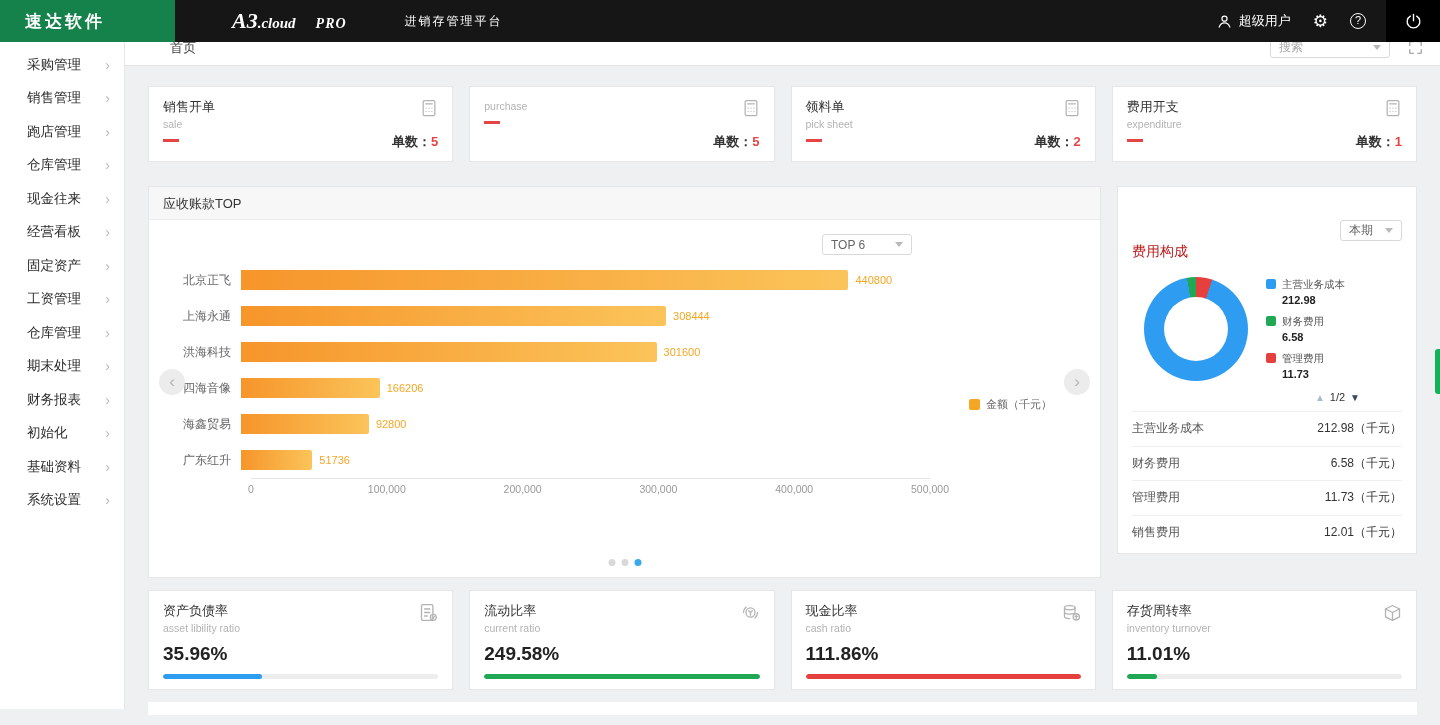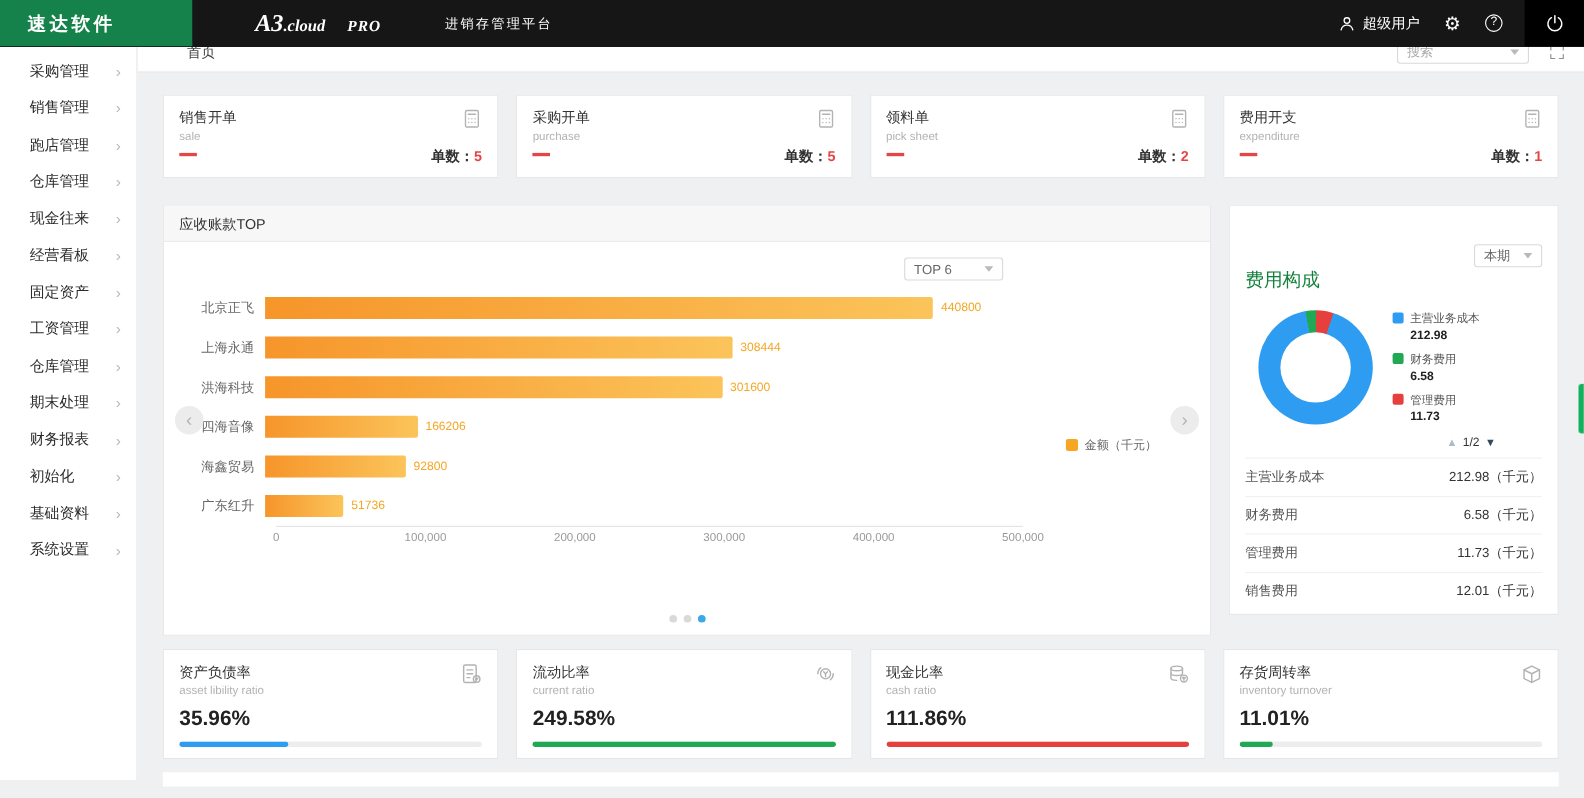--- a/index.html
+++ b/index.html
@@ -82,21 +82,21 @@
     border-radius:50%; background:#ececec; color:#b5b5b5; font-size:17px; display:flex;
     align-items:center; justify-content:center; cursor:pointer; user-select:none; }
   .nav-left { left:10px; } .nav-right { right:10px; }
   .dots { position:absolute; bottom:11px; left:50%; transform:translateX(-50%); display:flex; gap:6px; }
   .dot { width:7px; height:7px; border-radius:50%; background:#d9d9d9; cursor:pointer; }
   .dot.active { background:#39a9ea; }
 
   
   .panel { width:300px; background:#fff; border:1px solid #e6e6e6; padding:12px 14px 4px; flex:none; }
   .panel-head { display:flex; align-items:center; }
-  .panel-title { font-size:17px; color:#15803d;margin-top:44px; }
+  .panel-title { font-size:14px; color:#b91c1c;margin-top:44px; }
   .period { margin-left:auto; width:62px; }
   .donut-row { display:flex; align-items:center; margin-top:16px; }
   .donut { width:104px; height:104px; border-radius:50%; position:relative; margin-left:12px; flex:none; }
   .donut-hole { position:absolute; inset:20px; background:#fff; border-radius:50%; }
   .donut-legend { margin-left:18px; display:flex; flex-direction:column; gap:9px; }
   .dl-item { display:flex; gap:6px; cursor:pointer; }
   .dl-sq { width:10px; height:10px; margin-top:1px; border-radius:2px; flex:none; }
   .dl-label { font-size:10.5px; color:#555; }
   .dl-val { font-size:11px; font-weight:bold; color:#222; margin-top:2px; }
   .pager { margin:10px 42px 2px auto; width:max-content; font-size:11px; color:#333;
@@ -240,21 +240,20 @@
         <div class="stat-sub">sale</div>
         <div class="stat-dash"></div>
         <svg class="icon corner-icon" width="20" height="20" viewBox="0 0 24 24">
             <rect x="5" y="3" width="14" height="18" rx="1.5"></rect>
             <path d="M8 7h8"></path>
             <path d="M8.5 12h.01M12 12h.01M15.5 12h.01M8.5 16h.01M12 16h.01M15.5 16h.01"></path>
           </svg>
         <div class="stat-count"><span>单数：</span><span class="num">5</span></div>
       </div>
       <div class="stat-card">
-        <div class="stat-title">采购开单</div>
         <div class="stat-sub">purchase</div>
         <div class="stat-dash"></div>
         <svg class="icon corner-icon" width="20" height="20" viewBox="0 0 24 24">
             <rect x="5" y="3" width="14" height="18" rx="1.5"></rect>
             <path d="M8 7h8"></path>
             <path d="M8.5 12h.01M12 12h.01M15.5 12h.01M8.5 16h.01M12 16h.01M15.5 16h.01"></path>
           </svg>
         <div class="stat-count"><span>单数：</span><span class="num">5</span></div>
       </div>
       <div class="stat-card">

